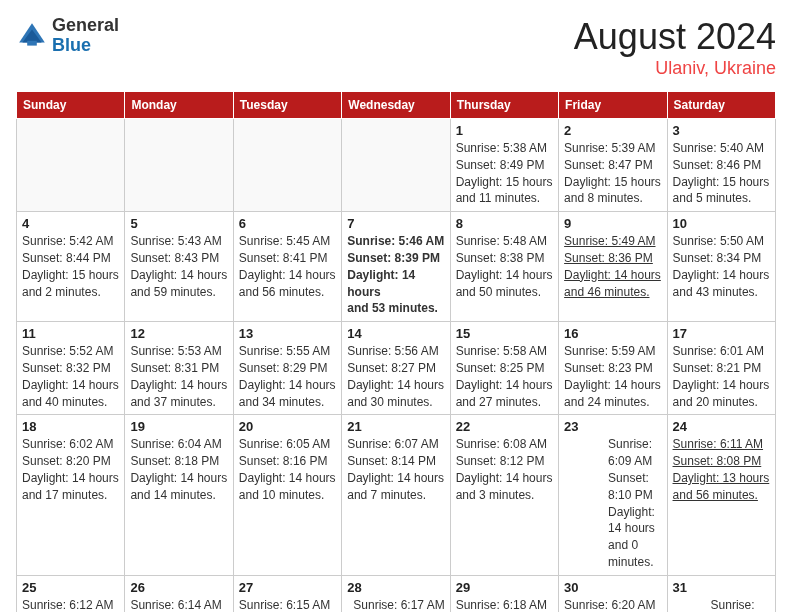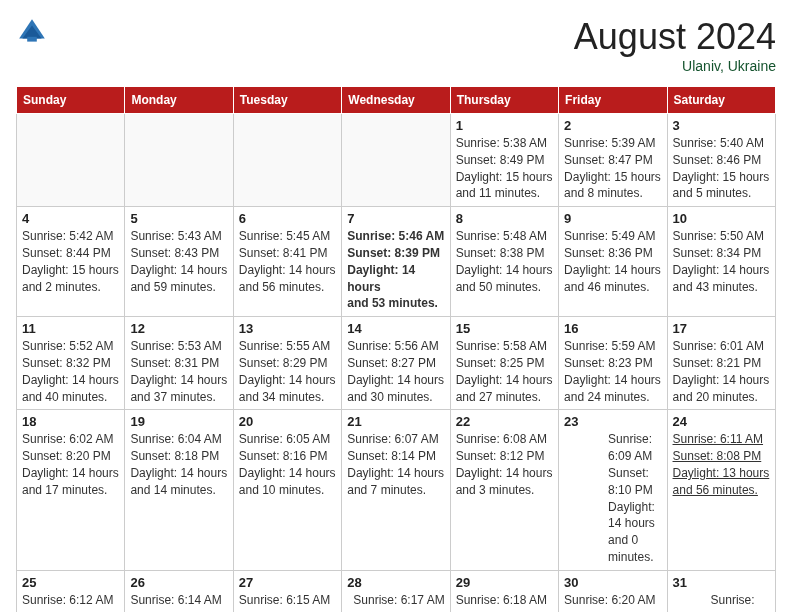--- a/index.html
+++ b/index.html
@@ -32,22 +32,22 @@
       width: 32px;
       height: 32px;
     }
     .title-area { text-align: right; }
     .month-year {
       font-size: 36px;
       font-weight: 300;
       color: #222;
     }
     .location {
-      font-size: 14px;
-      color: #14532d;
+      font-size: 18px;
+      color: #ef4444;
     }
     table {
       width: 100%;
       border-collapse: collapse;
       table-layout: fixed;
     }
     th {
       background-color: #b91c1c;
       color: #fff;
       font-size: 12px;
@@ -97,20 +97,24 @@
 </head>
 <body>
 
 <div class="header">
   <div class="logo">
     <svg class="logo-icon" viewBox="0 0 40 40">
       <polygon points="20,4 36,28 4,28" fill="#2e75b6"></polygon>
       <polygon points="20,12 32,28 8,28" fill="#1a5a99"></polygon>
       <rect x="14" y="26" width="12" height="6" fill="#2e75b6"></rect>
     </svg>
+    <div class="logo-text">
+      <span class="general">General</span><br>
+      <span class="blue">Blue</span>
+    </div>
   </div>
   <div class="title-area">
     <div class="month-year">August 2024</div>
     <div class="location">Ulaniv, Ukraine</div>
   </div>
 </div>
 
 <table>
   <thead>
     <tr>
@@ -182,21 +186,21 @@
         </td>
         <td>
           <span class="day-num">8</span>
           <div class="day-info" style="white-space: pre-line;">Sunrise: 5:48 AM
 Sunset: 8:38 PM
 Daylight: 14 hours
 and 50 minutes.</div>
         </td>
         <td>
           <span class="day-num">9</span>
-          <div class="day-info" style="white-space: pre-line;">Sunrise: 5:49 AM
+          <div class="day-info" style="white-space: pre-line; text-decoration: underline;">Sunrise: 5:49 AM
 Sunset: 8:36 PM
 Daylight: 14 hours
 and 46 minutes.</div>
         </td>
         <td>
           <span class="day-num">10</span>
           <div class="day-info" style="white-space: pre-line;">Sunrise: 5:50 AM
 Sunset: 8:34 PM
 Daylight: 14 hours
 and 43 minutes.</div>

